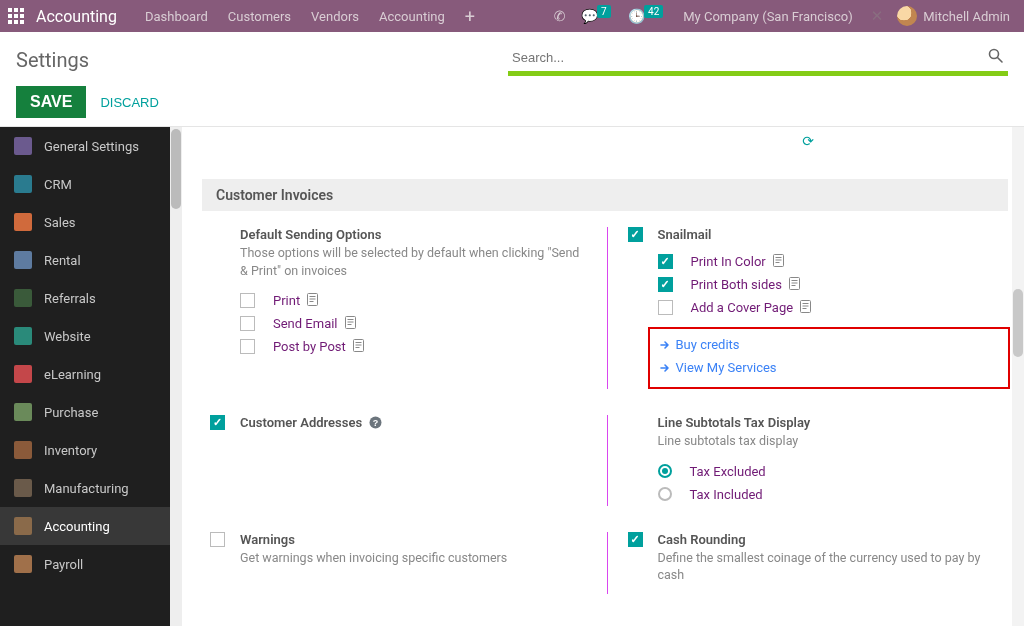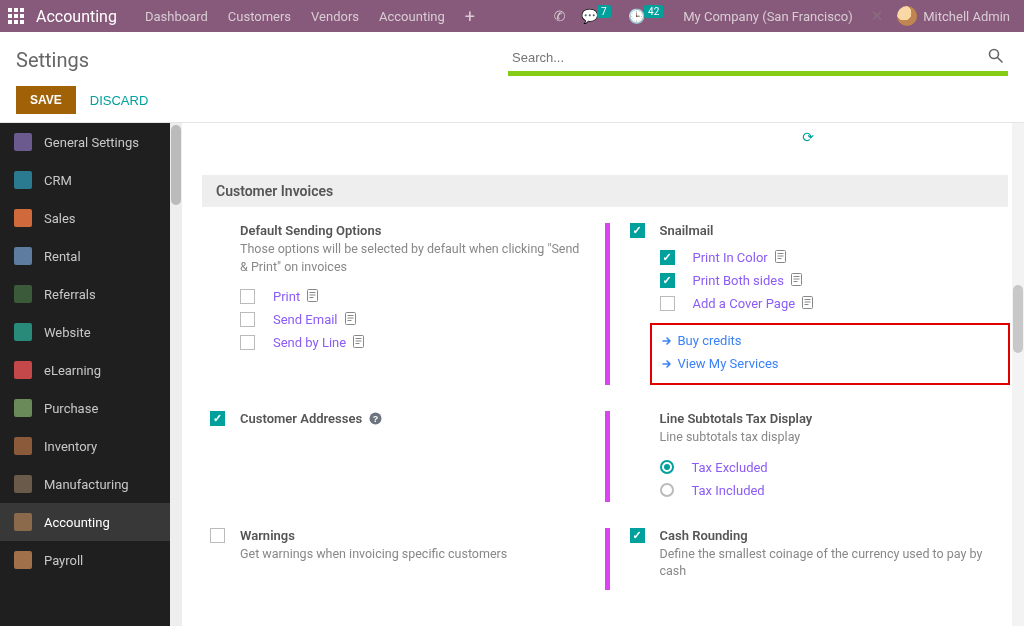--- a/index.html
+++ b/index.html
@@ -21,51 +21,51 @@
   .avatar { width: 20px; height:20px; border-radius:50%; background: radial-gradient(circle at 35% 35%, #f9d8a5 40%, #c18650 41%); }
   
   
   .control-panel { background:#fff; padding: 12px 16px 0; border-bottom: 1px solid #e5e5e5; }
   .cp-top { display:flex; align-items:center; }
   .page-title { font-size: 20px; color: #666; font-weight: 400; }
   .search-wrap { margin-left:auto; width: 500px; position:relative; }
   .search-input { width: 100%; border: none; border-bottom: 5px solid #84cc16; padding: 6px 28px 6px 4px; font-size: 13px; outline: none; }
   .search-icon-svg { position:absolute; right:4px; top:4px; width:16px; height:16px; color:#666; cursor:pointer; }
   .cp-buttons { padding: 10px 0 8px; display:flex; gap: 14px; align-items:center; }
-  .btn-save { background:#a16207; color:#fff; border:none; padding: 7px 14px; font-weight:600; font-size:12px; cursor:pointer; }
+  .btn-save { background:#15803d; color:#fff; border:none; padding: 7px 14px; font-weight:600; font-size:16px; cursor:pointer; }
   .btn-discard { background:none; border:none; color:#00a09d; font-size:13px; cursor:pointer; }
   
   
   .main-area { display:flex; height: calc(100% - 119px); gap: 16px; }
   
   
   .sidebar { width: 182px; background:#1f1f1f; overflow-y: hidden; position:relative; }
   .sb-scroll { position:absolute; right:0; top:0; width:12px; height:100%; background:#eee; }
   .sb-thumb { width:10px; height:80px; background:#bbb; border-radius:5px; margin: 2px 1px; }
   .sb-item { display:flex; align-items:center; gap:12px; padding: 10px 14px; color:#c8c8c8; cursor:pointer; font-size:13px; }
   .sb-item.active { background:#383838; color:#fff; }
   .sb-icon { width:18px; height:18px; display:flex; align-items:center; justify-content:center; border-radius:2px; font-size:10px; color:#fff; flex-shrink:0; }
   
   
   .content { flex:1; overflow-y:auto; background:#fff; padding: 0 14px 0 2px; position:relative; }
   .refresh-icon { position:absolute; right:210px; top:6px; color:#00a09d; font-size:14px; cursor:pointer; }
   .section-header { background:#eee; color:#555; font-weight:600; font-size:14px; padding: 8px 14px; margin: 52px 2px 16px; }
   .settings-row { display:flex; gap: 24px; padding: 0 10px 26px; justify-content: space-between; }
   .setting-block { flex:1; display:flex; gap: 12px; }
-  .setting-block.right { border-left: 5px solid #d946ef; padding-left: 20px; }
+  .setting-block.right { border-left: 1px solid #d946ef; padding-left: 20px; }
   .chk-col { width: 18px; flex-shrink:0; }
   .chk { width:15px; height:15px; border:1px solid #bbb; background:#fff; cursor:pointer; display:flex; align-items:center; justify-content:center; }
   .chk.on { background:#00a09d; border-color:#00a09d; color:#fff; }
   .chk.on::after { content:"✓"; font-size:11px; font-weight:bold; }
   .setting-body { flex:1; }
   .setting-title { font-weight:600; color:#555; margin-bottom:2px; }
   .setting-desc { color:#888; font-size: 12.5px; margin-bottom: 10px; line-height:1.4; }
   .sub-list { margin-top: 8px; }
   .sub-row { display:flex; align-items:center; gap: 18px; padding: 4px 0; }
-  .sub-label { font-size:13px; color:#8b5cf6; }
+  .sub-label { font-size:13px; color:#701a75; }
   .doc-icon-svg { width:11px; height:13px; display:inline-block; vertical-align:-1px; margin-left:4px; }
   .action-link { color:#3b82f6; font-size:13px; padding: 4px 0; cursor:pointer; display:flex; align-items:center; gap:6px; }
   .arrow-svg { width:10px; height:10px; }
   .highlight-box { border: 2.5px solid #e00000; padding: 4px 10px 8px; margin: 8px -10px 0; }
   .radio { width:14px; height:14px; border:2px solid #bbb; border-radius:50%; cursor:pointer; display:flex; align-items:center; justify-content:center; }
   .radio.on { border-color:#00a09d; }
   .radio.on::after { content:""; width:6px; height:6px; background:#00a09d; border-radius:50%; }
   .help-svg { width:13px; height:13px; display:inline-block; vertical-align:-2px; margin-left:4px; }
   
   .content-scroll { position:absolute; right:0; top:0; width:12px; height:100%; background:#f3f3f3; }
@@ -218,21 +218,21 @@
                   </svg></div>
             </div>
             <div class="sub-row">
               <div class="chk"></div>
               <div class="sub-label"><span>Send Email</span> <svg class="doc-icon-svg">
                     <use href="#doc-icon-path"></use>
                   </svg></div>
             </div>
             <div class="sub-row">
               <div class="chk"></div>
-              <div class="sub-label"><span>Send by Line</span> <svg class="doc-icon-svg">
+              <div class="sub-label"><span>Post by Post</span> <svg class="doc-icon-svg">
                     <use href="#doc-icon-path"></use>
                   </svg></div>
             </div>
           </div>
         </div>
       </div>
 
       <div class="setting-block right">
         <div class="chk-col">
             <div class="chk on"></div>

